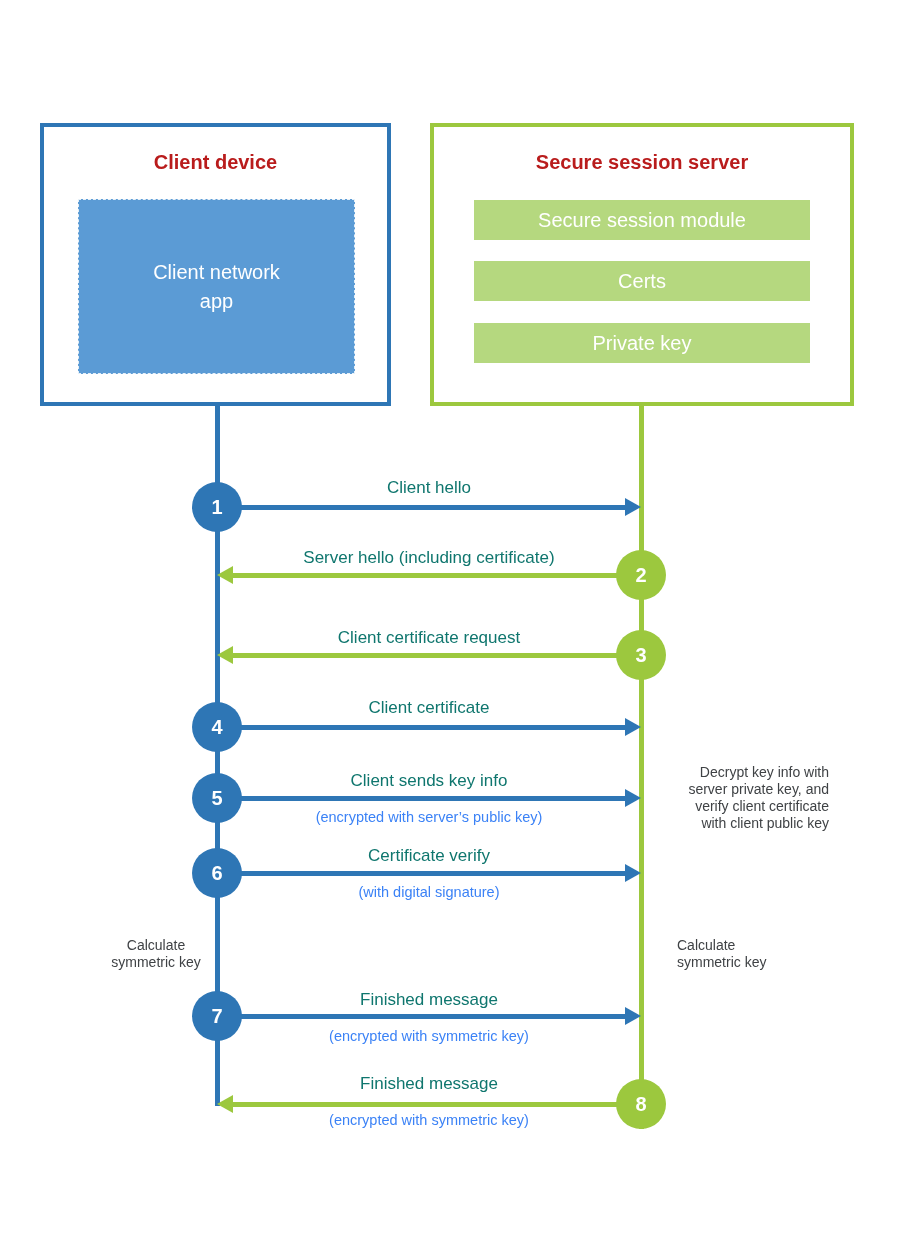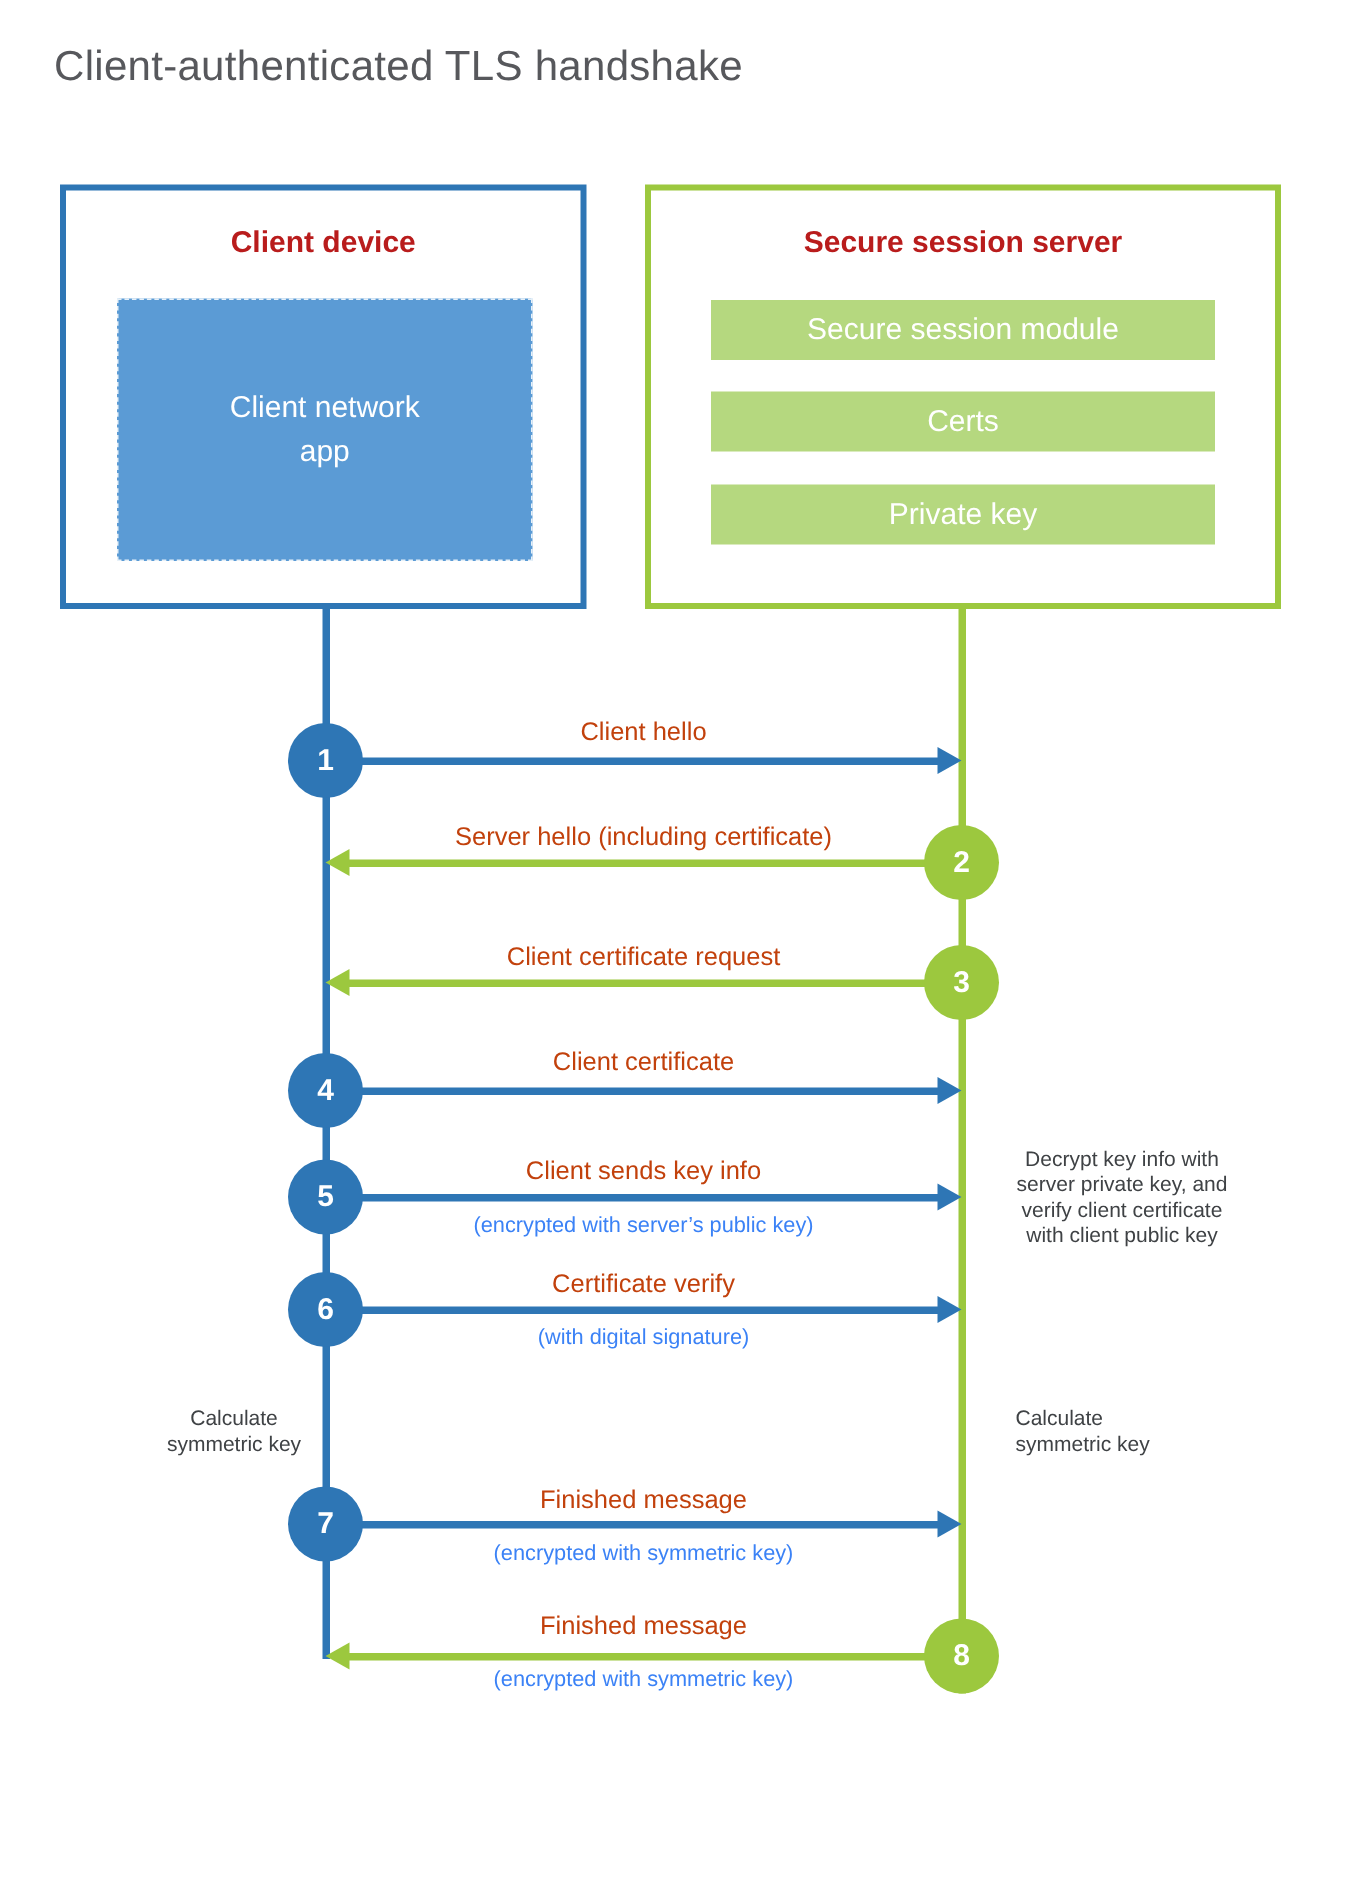--- a/index.html
+++ b/index.html
@@ -93,21 +93,21 @@
   .s5 { top: 796px; }  .h5 { top: 789px; }
   .s6 { top: 871px; }  .h6 { top: 864px; }
   .s7 { top: 1014px; } .h7 { top: 1007px; }
   .s8 { top: 1102px; } .h8 { top: 1095px; }
   
   .msg-label {
     position: absolute;
     left: 217px; width: 424px;
     text-align: center;
     font-size: 17px;
-    color: #c2410c;
+    color: #0f766e;
     z-index: 2;
   }
   .l1 { top: 478px; } .l2 { top: 548px; } .l3 { top: 628px; } .l4 { top: 698px; }
   .l5 { top: 771px; } .l6 { top: 846px; } .l7 { top: 990px; } .l8 { top: 1074px; }
   .msg-sub {
     position: absolute;
     left: 217px; width: 424px;
     text-align: center;
     font-size: 14.5px;
     color: #3b82f6;
@@ -115,30 +115,29 @@
   }
   .s5sub { top: 809px; } .s6sub { top: 884px; } .s7sub { top: 1028px; } .s8sub { top: 1112px; }
   
   .note {
     position: absolute;
     font-size: 14px;
     line-height: 17px;
     color: #3f4245;
     z-index: 2;
   }
-  .note-decrypt { left: 667px; top: 764px; width: 162px; text-align: center; }
+  .note-decrypt { left: 667px; top: 764px; width: 162px; text-align: right; }
   .calc-left  { left: 104px; top: 937px; width: 104px; text-align: center; }
   .calc-right { left: 677px; top: 937px; width: 104px; text-align: left; }
 </style>
 </head>
 <body>
 
 <div class="canvas">
 
-  <div class="title">Client-authenticated TLS handshake</div>
 
   <div class="box client-box">
     <div class="box-title">Client device</div>
   </div>
   <div class="app-box">
     <div class="wrap">Client network app</div>
   </div>
 
   <div class="box server-box">
     <div class="box-title">Secure session server</div>

